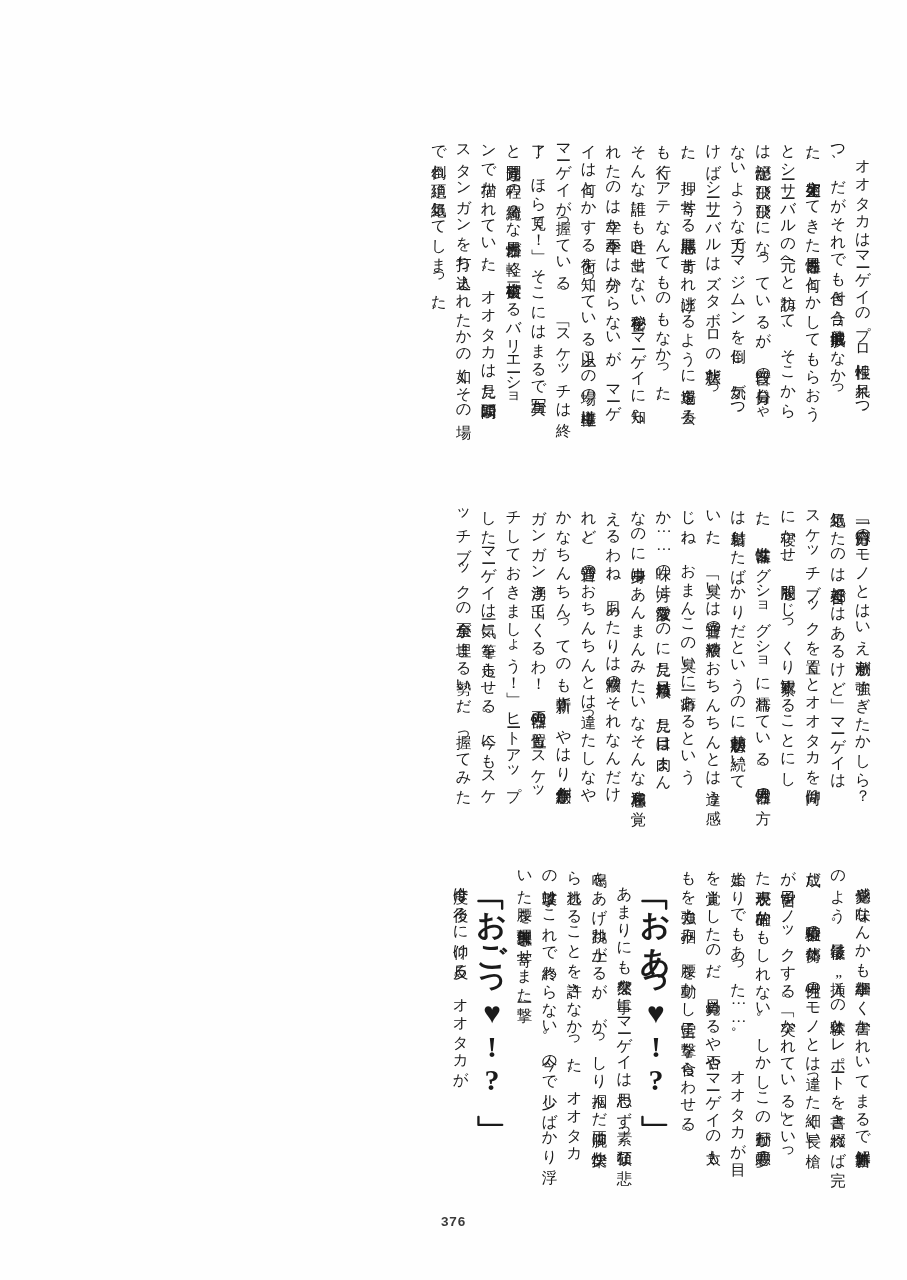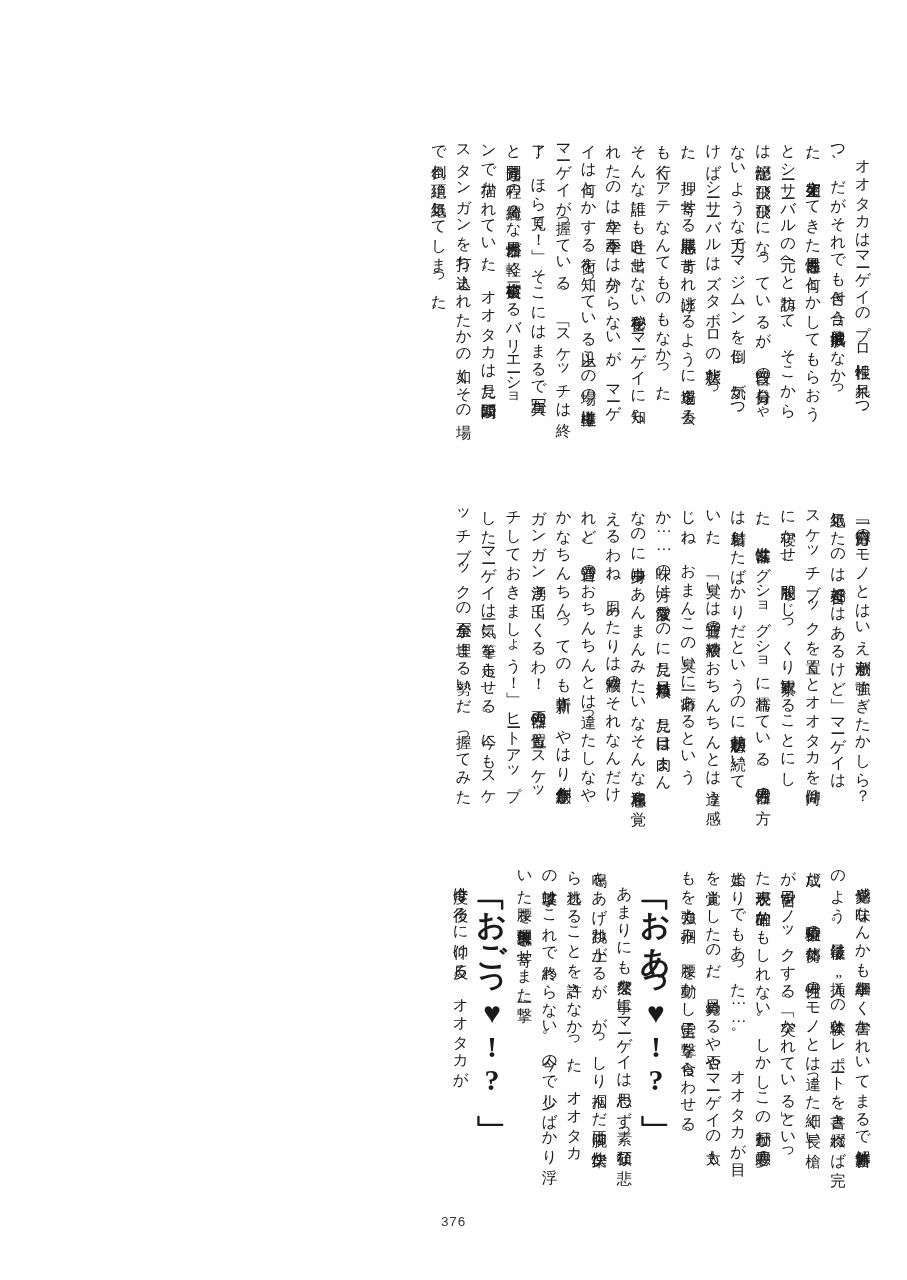--- a/index.html
+++ b/index.html
@@ -77,20 +77,21 @@
   #folio {
     position: absolute;
     left: 0;
     right: 0;
     top: 1214px;
     text-align: center;
     font-family: "Liberation Sans", "DejaVu Sans", sans-serif;
     font-size: 13.5px;
     color: #3a3a3a;
     letter-spacing: 0.06em;
+    font-weight: bold;
   }
 
   
   #paper-tone {
     position: absolute;
     inset: 0;
     background: #ffffff;
     z-index: -1;
   }
 </style>

